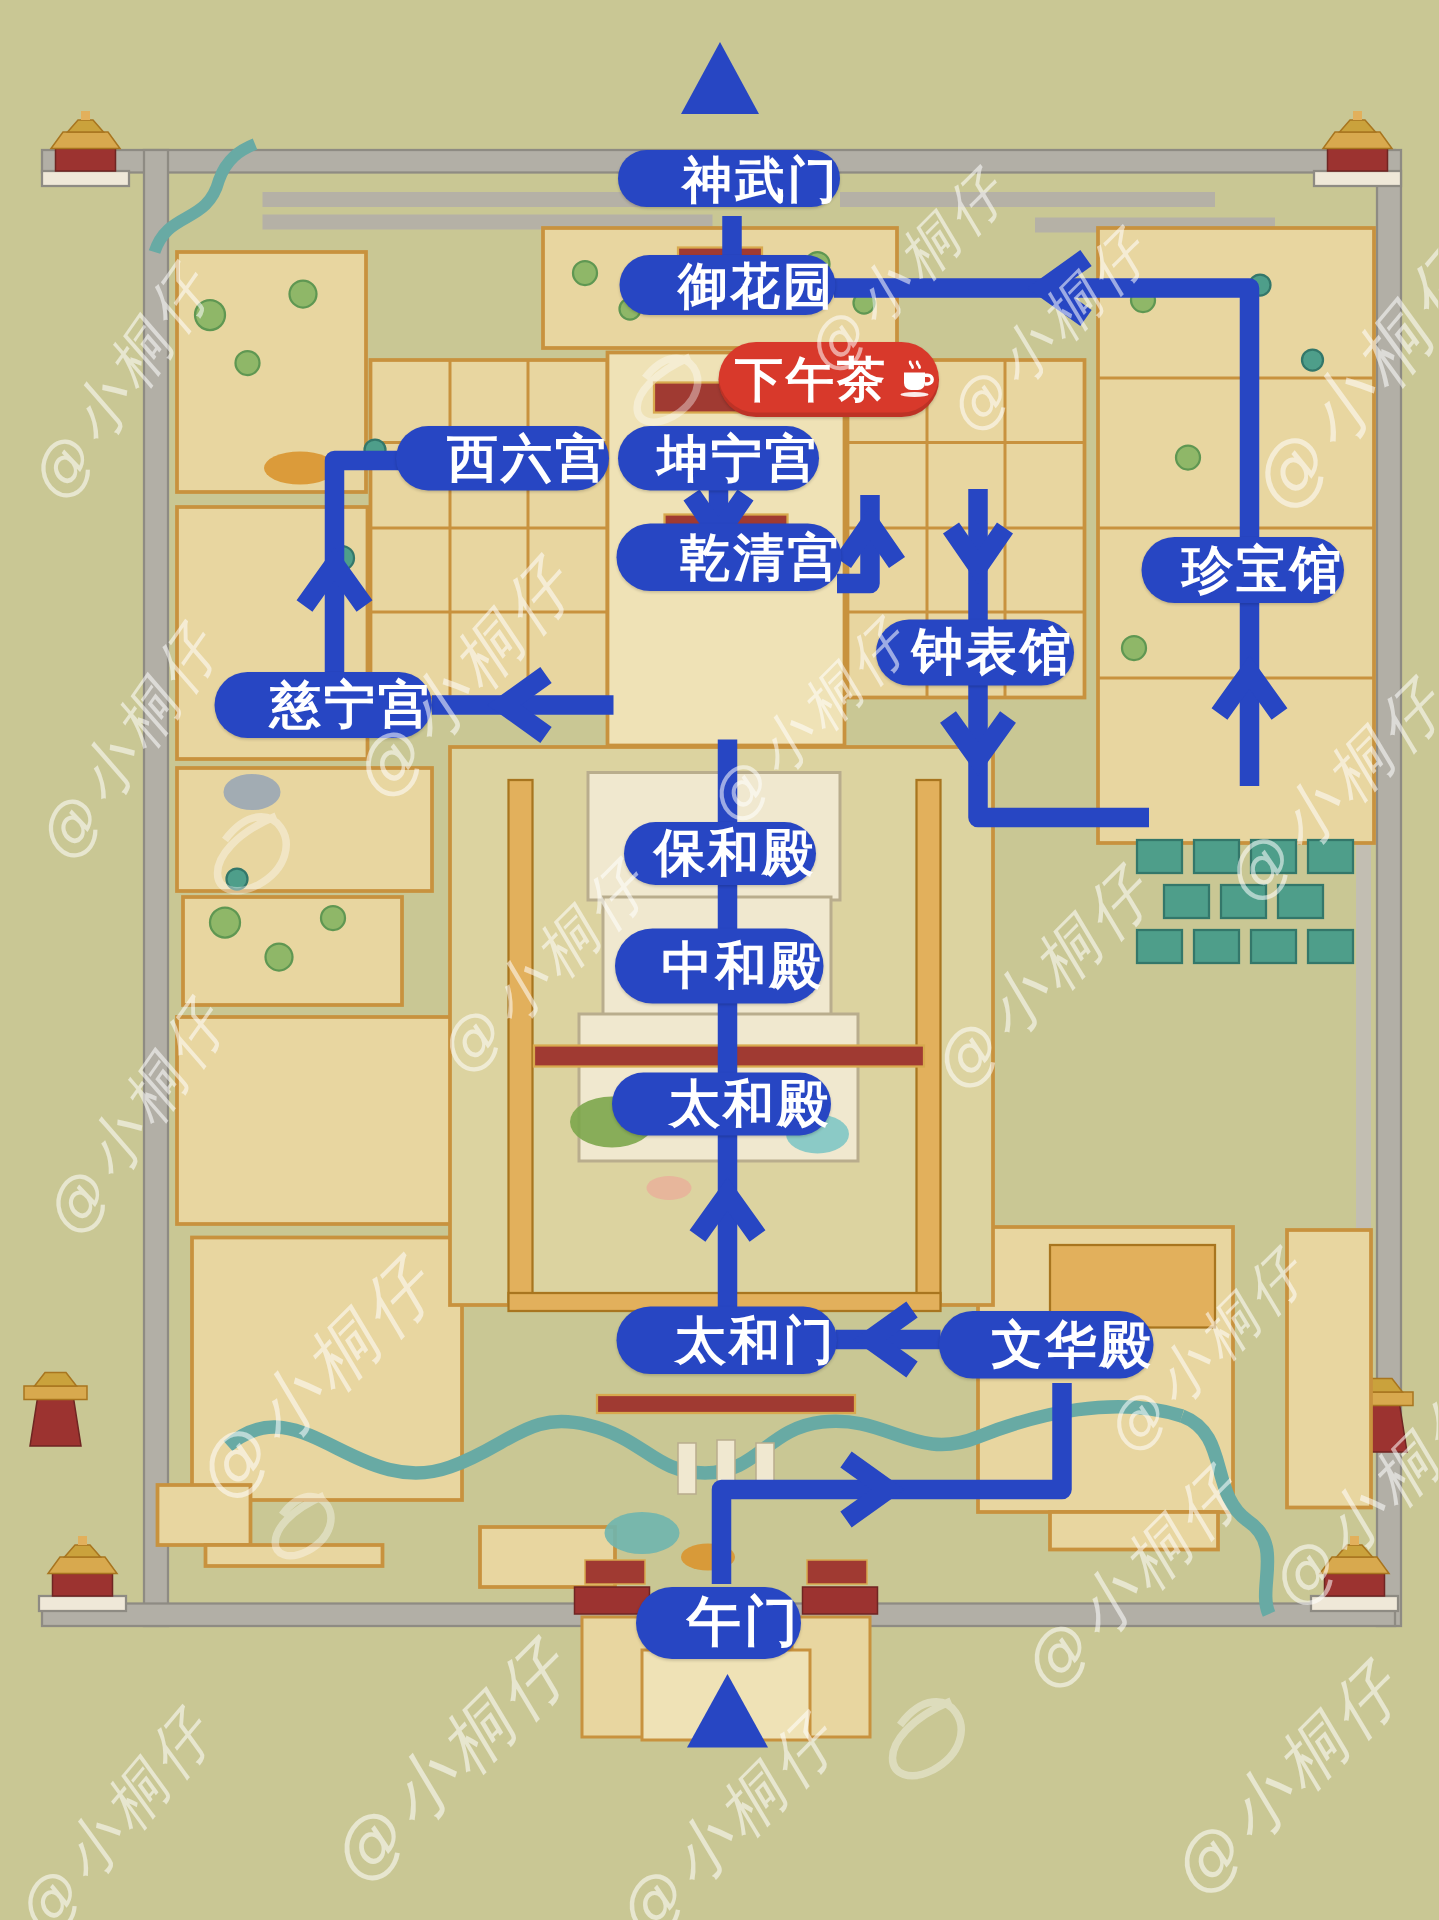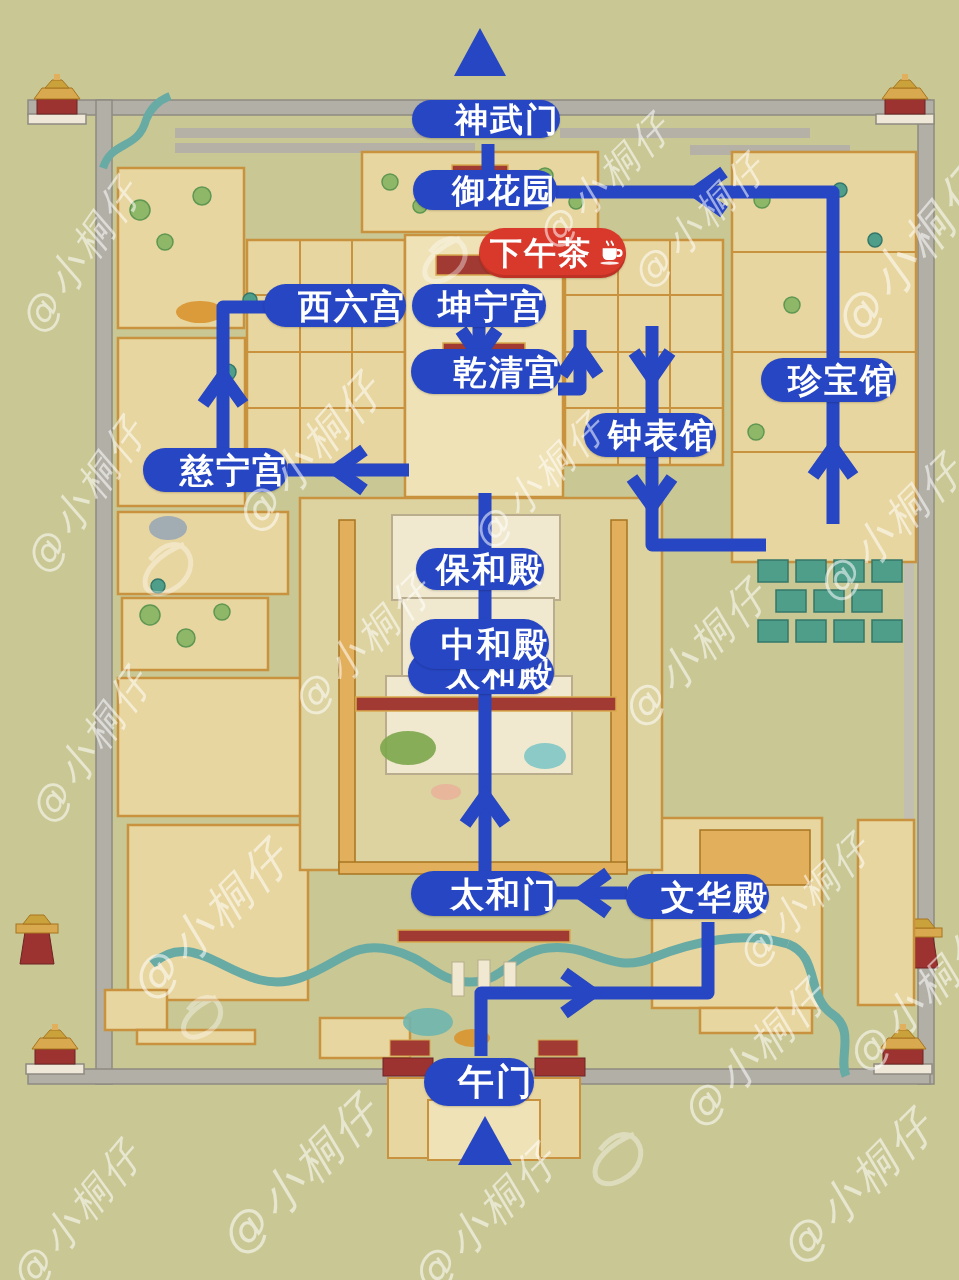--- a/index.html
+++ b/index.html
@@ -227,21 +227,21 @@
 
   <div class="pill" style="left:424px;top:1058px;width:110px;height:48px;font-size:36px;">
       <span>午门</span>
     </div>
   <div class="pill" style="left:626px;top:874px;width:143px;height:45px;">
       <span>文华殿</span>
     </div>
   <div class="pill" style="left:411px;top:871px;width:147px;height:45px;">
       <span>太和门</span>
     </div>
-  <div class="pill" style="left:408px;top:652px;width:146px;height:42px;">
+  <div class="pill" style="left:408px;top:715px;width:146px;height:42px;">
       <span>太和殿</span>
     </div>
   <div class="pill" style="left:410px;top:619px;width:139px;height:50px;">
       <span>中和殿</span>
     </div>
   <div class="pill" style="left:416px;top:548px;width:128px;height:42px;">
       <span>保和殿</span>
     </div>
   <div class="pill" style="left:143px;top:448px;width:145px;height:44px;">
       <span>慈宁宫</span>

